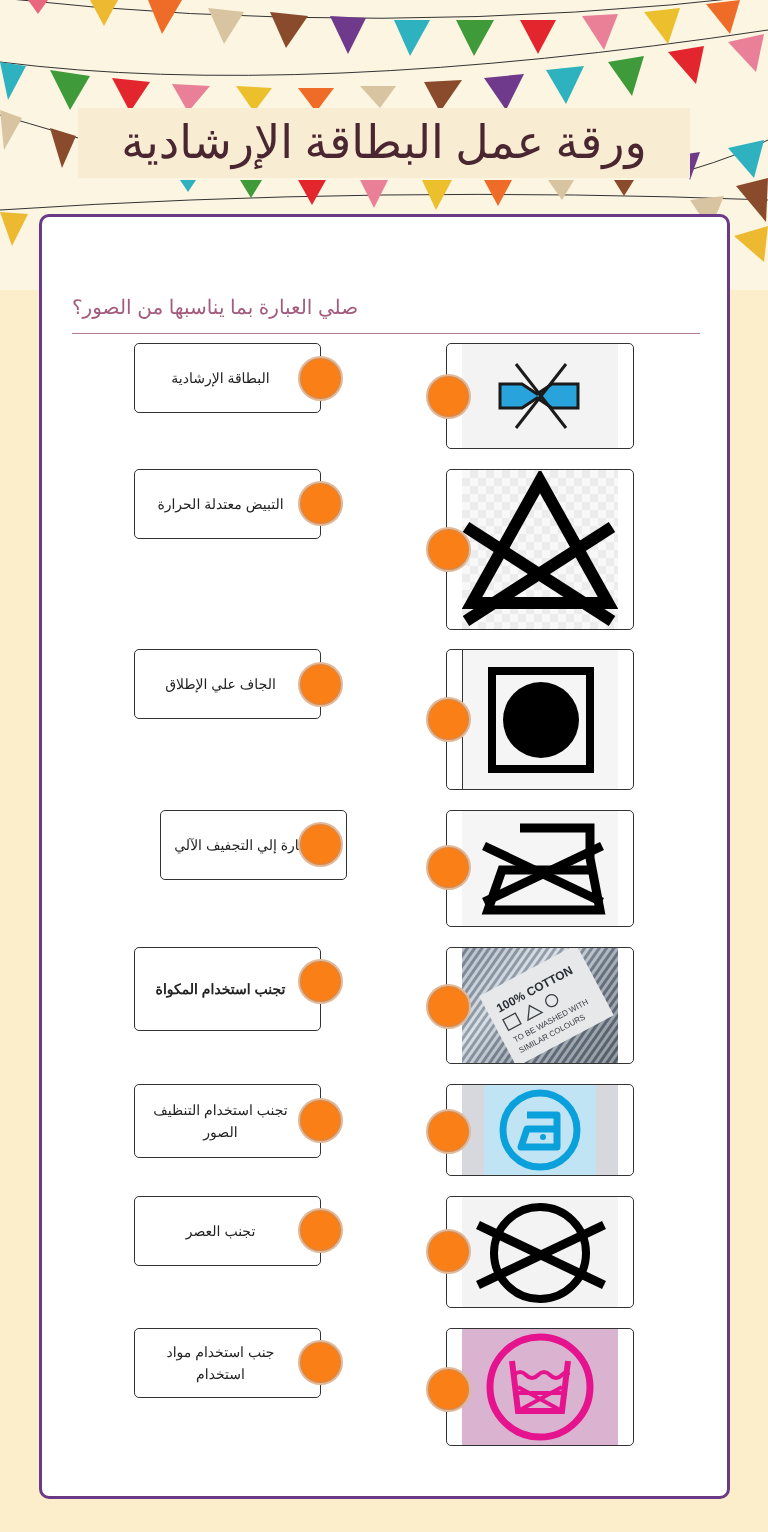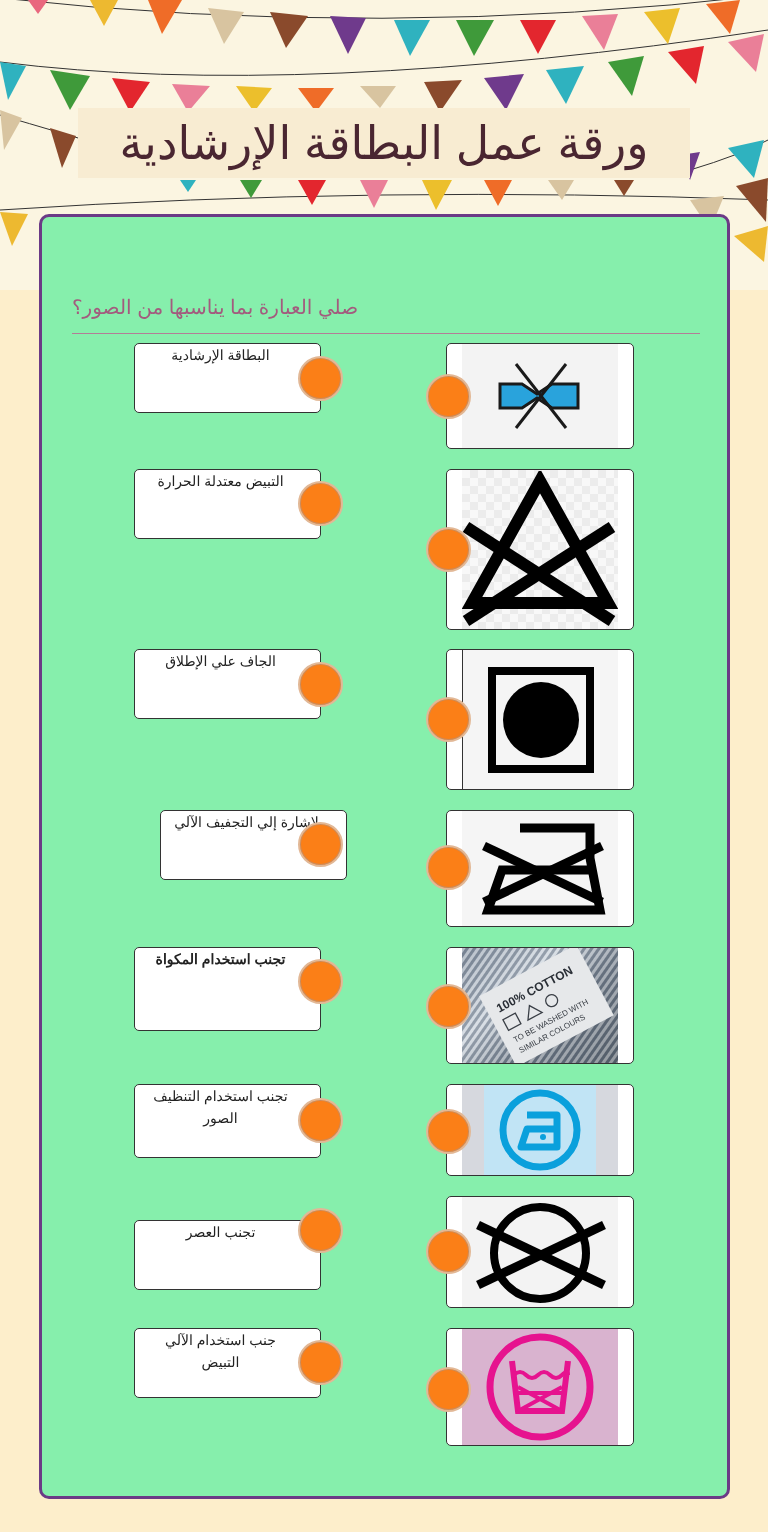--- a/index.html
+++ b/index.html
@@ -15,46 +15,46 @@
       background: #fbf5e1;
     }
     .banner svg { position: absolute; left: 0; top: 0; }
     .title-box {
       position: absolute; left: 78px; top: 108px; width: 612px; height: 70px;
       background: #f8ecd2;
       display: flex; align-items: center; justify-content: center;
       direction: rtl;
     }
     .title-box h1 {
-      font-family: Liberation Sans, sans-serif;
+      font-family: Liberation Serif, serif;
       font-size: 46px; color: #4a2631; font-weight: normal;
       letter-spacing: 0px; line-height: 1;
     }
     .card {
       position: absolute; left: 39px; top: 214px; width: 691px; height: 1285px;
-      background: #86efac;
+      background: #ffffff;
       border: 3px solid #6b3a86;
       border-radius: 10px;
     }
     .question {
       position: absolute; left: 30px; top: 78px; width: 628px;
       direction: rtl; text-align: left;
       font-size: 20px; color: #a35b7e;
     }
     .question span { display: inline-block; }
     .divider {
       position: absolute; left: 30px; top: 116px; width: 628px; height: 1px;
       background: #b37c97;
     }
     .text-card {
       position: absolute;
       background: #fff;
       border: 1px solid #333;
       border-radius: 5px;
-      display: flex; align-items: flex-start; justify-content: center;
+      display: flex; align-items: center; justify-content: center;
       direction: rtl; text-align: center;
       font-size: 14px; color: #222;
       padding: 0 24px 0 10px;
       line-height: 22px;
     }
     .img-card {
       position: absolute;
       background: #fff;
       border: 1px solid #333;
       border-radius: 5px;
@@ -166,27 +166,27 @@
   <div class="text-card" style="left:92px; top:730px; width:187px; height:84px;font-weight:bold;">
     <span>تجنب استخدام المكواة</span>
   </div>
   <div class="dot" style="left:256px; top:742px;"></div>
 
   <div class="text-card" style="left:92px; top:867px; width:187px; height:74px;">
     <span>تجنب استخدام التنظيف الصور</span>
   </div>
   <div class="dot" style="left:256px; top:881px;"></div>
 
-  <div class="text-card" style="left:92px; top:979px; width:187px; height:70px;margin-top:24px;">
+  <div class="text-card" style="left:92px; top:979px; width:187px; height:70px;">
     <span>تجنب العصر</span>
   </div>
   <div class="dot" style="left:256px; top:991px;"></div>
 
   <div class="text-card" style="left:92px; top:1111px; width:187px; height:70px;">
-    <span>جنب استخدام الآلي التبيض</span>
+    <span>جنب استخدام مواد استخدام</span>
   </div>
   <div class="dot" style="left:256px; top:1123px;"></div>
 
   <div class="img-card" style="left:404px; top:126px; width:188px; height:106px;">
     <div class="img-inner" style="background:#f3f3f3;">
       <svg width="120" height="80" viewBox="0 0 120 80">
         <path d="M20 28 h22 l15 10 l15 -10 h26 v24 h-26 l-15 -10 l-15 10 h-22 z" fill="#29a3dc" stroke="#1a1a1a" stroke-width="3"></path>
         <line x1="36" y1="8" x2="86" y2="72" stroke="#1a1a1a" stroke-width="3"></line>
         <line x1="86" y1="8" x2="36" y2="72" stroke="#1a1a1a" stroke-width="3"></line>
       </svg>

